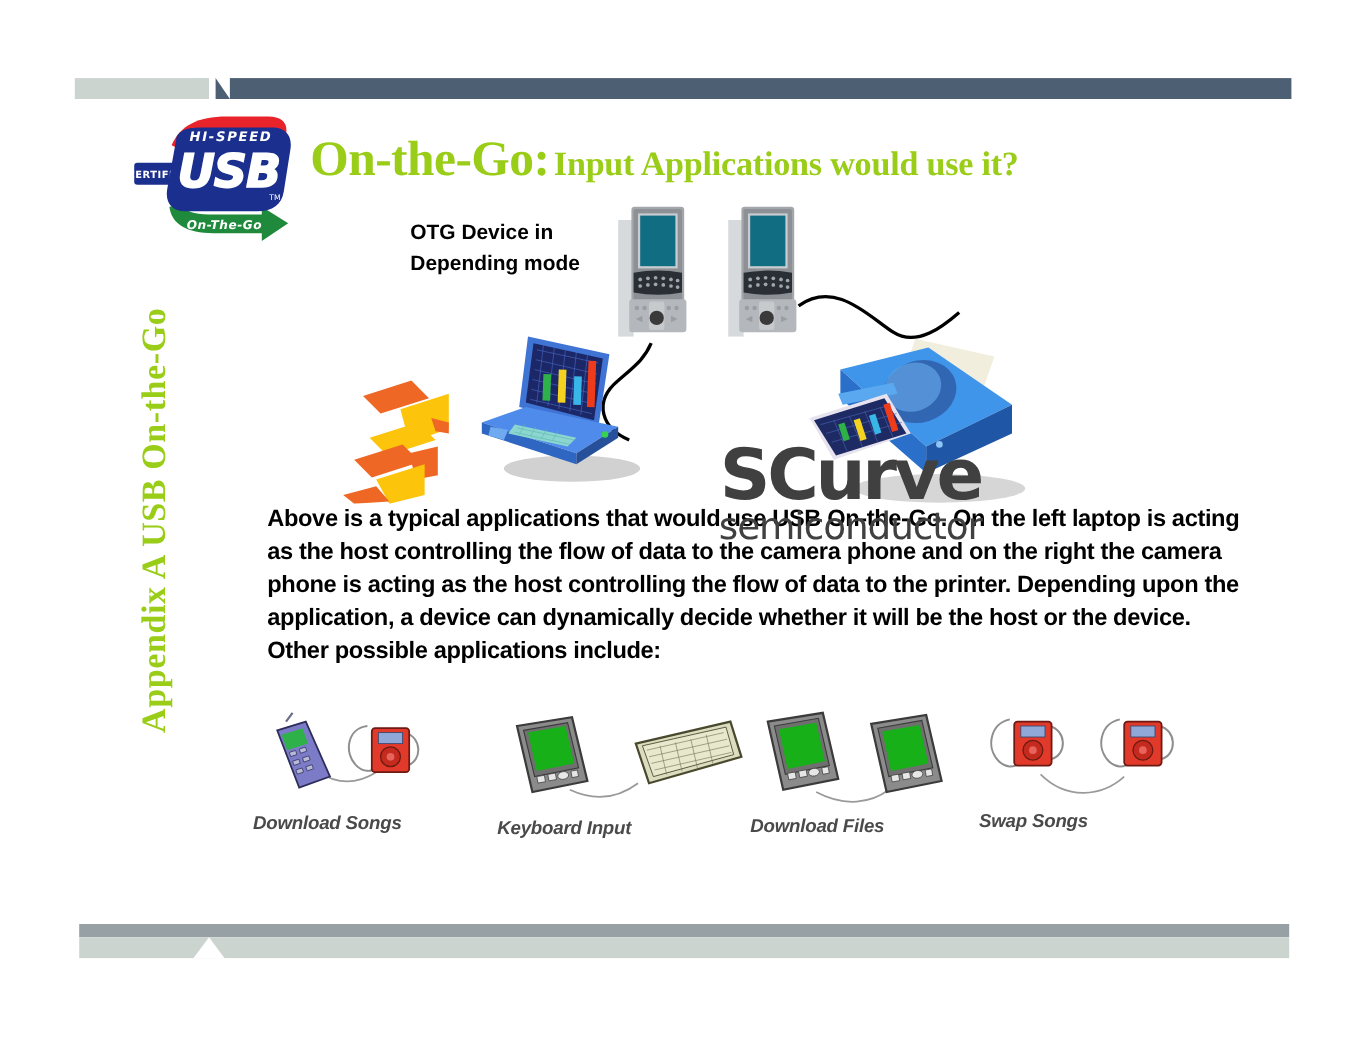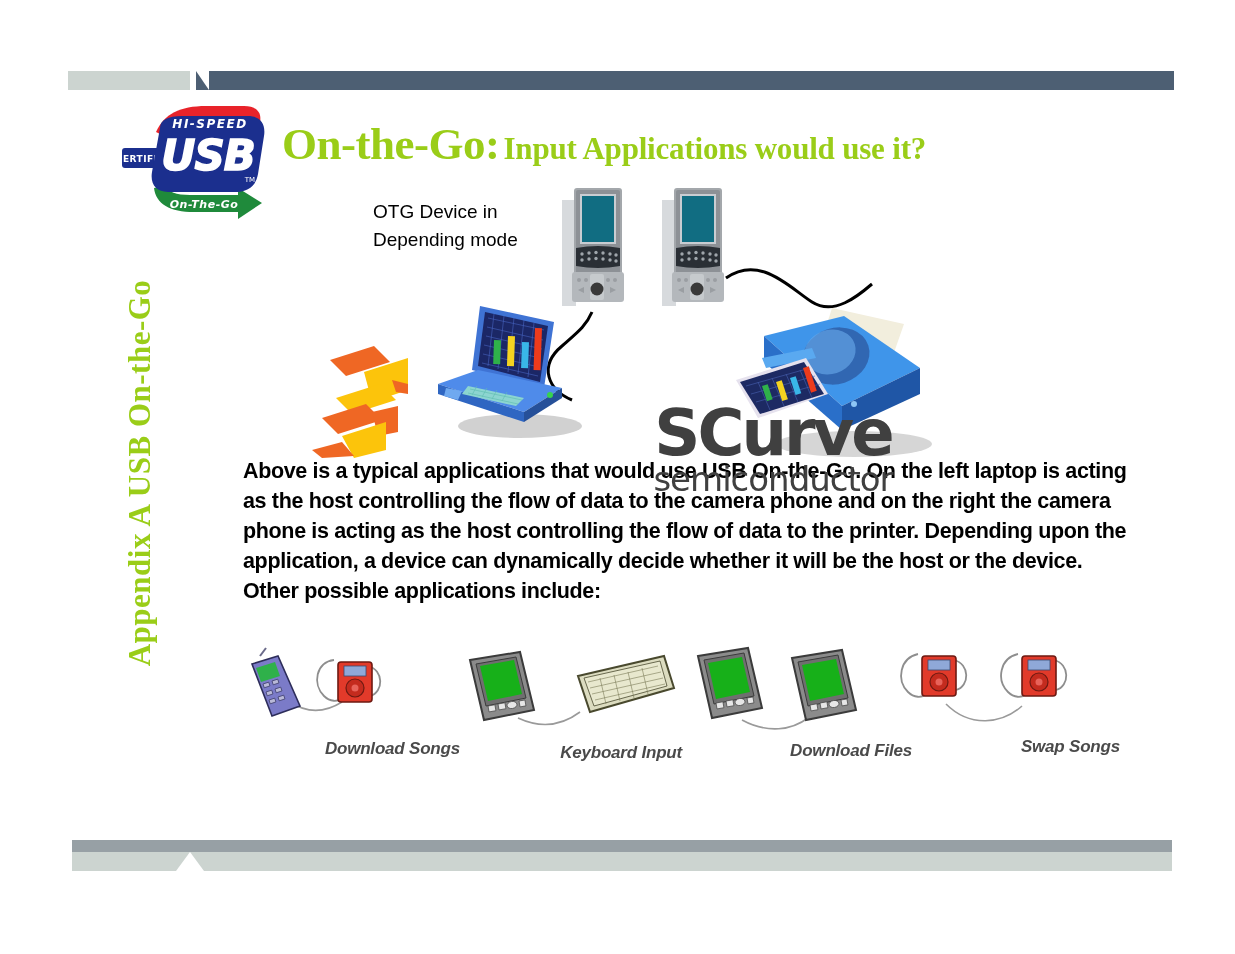--- a/index.html
+++ b/index.html
@@ -112,21 +112,21 @@
   .title-sub {
     font-size: 31px;
     font-weight: bold;
     letter-spacing: -0.2px;
   }
 
   
   .callout {
     position: absolute;
     font-family: "Liberation Sans", sans-serif;
-    font-weight: normal;
+    font-weight: bold;
     font-size: 19px;
     color: #000000;
     line-height: 1.45;
   }
   .callout-left  { left: 373px; top: 198px; }
   .callout-right { left: 748px; top: 196px; }
 
   
   .body-text {
     position: absolute;
@@ -182,21 +182,21 @@
 
   
   .app-row {
     position: absolute;
     left: 230px; top: 640px;
     width: 900px; height: 140px;
   }
   .app-item {
     position: absolute;
     width: 230px;
-    text-align: right;
+    text-align: left;
   }
   .app-art {
     width: 230px;
     height: 95px;
     position: relative;
   }
   .app-caption {
     font-family: "Liberation Sans", sans-serif;
     font-style: italic;
     font-weight: bold;

